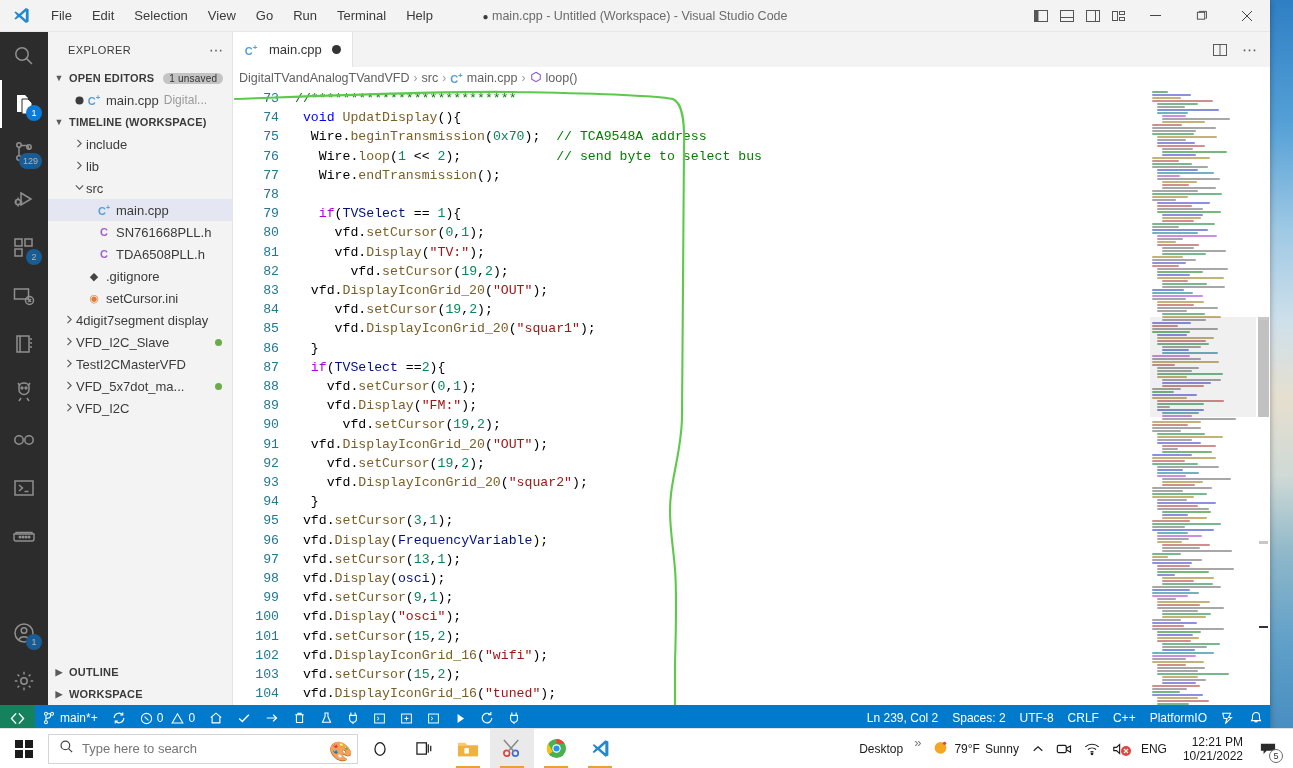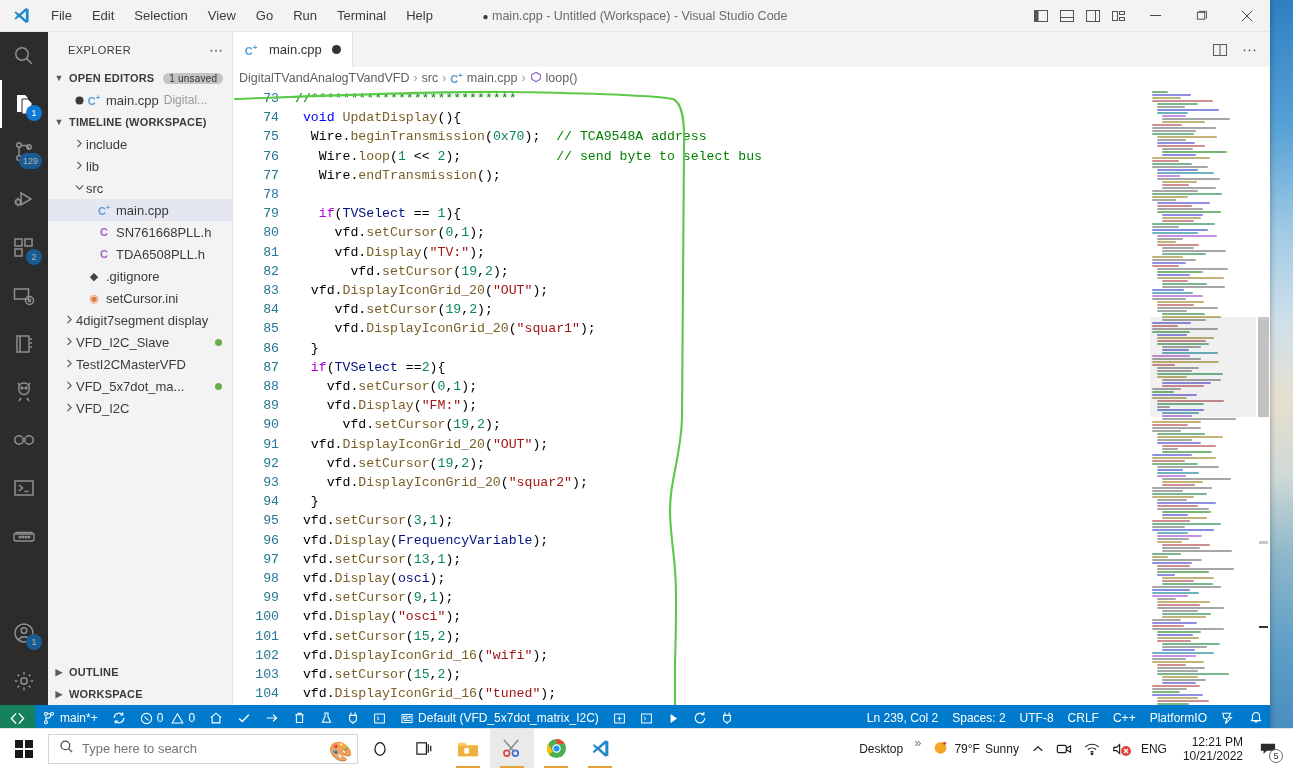--- a/index.html
+++ b/index.html
@@ -826,28 +826,20 @@
           <path d="M4.5 1.5v3.4M9.5 1.5v3.4M3 5h8v4a4 4 0 01-8 0zM7 13v2"></path>
         </svg>
     </div>
     <div class="sb-item">
       <svg width="13" height="13" viewBox="0 0 16 16" fill="none" stroke="#fff" stroke-width="1.2">
           <rect x="2" y="2.5" width="12" height="11"></rect>
           <path d="M5 6l2.5 2L5 10"></path>
         </svg>
     </div>
     <div class="sb-item">
-      <svg width="14" height="13" viewBox="0 0 16 16" fill="none" stroke="#fff" stroke-width="1.2">
-          <rect x="1.8" y="3" width="12.4" height="10"></rect>
-          <rect x="4" y="5.2" width="4" height="3.2"></rect>
-          <path d="M9.6 5.5h3M9.6 7.3h3M4 10.5h8.4"></path>
-        </svg>
-      <span>Default (VFD_5x7dot_matrix_I2C)</span>
-    </div>
-    <div class="sb-item">
       <svg width="13" height="13" viewBox="0 0 16 16" fill="none" stroke="#fff" stroke-width="1.2">
           <rect x="2" y="2.5" width="12" height="11"></rect>
           <path d="M8 5.5v5M5.5 8h5"></path>
         </svg>
     </div>
     <div class="sb-item">
       <svg width="13" height="13" viewBox="0 0 16 16" fill="none" stroke="#fff" stroke-width="1.2">
           <rect x="2" y="2.5" width="12" height="11"></rect>
           <path d="M5 6l2.2 2L5 10"></path>
         </svg>

